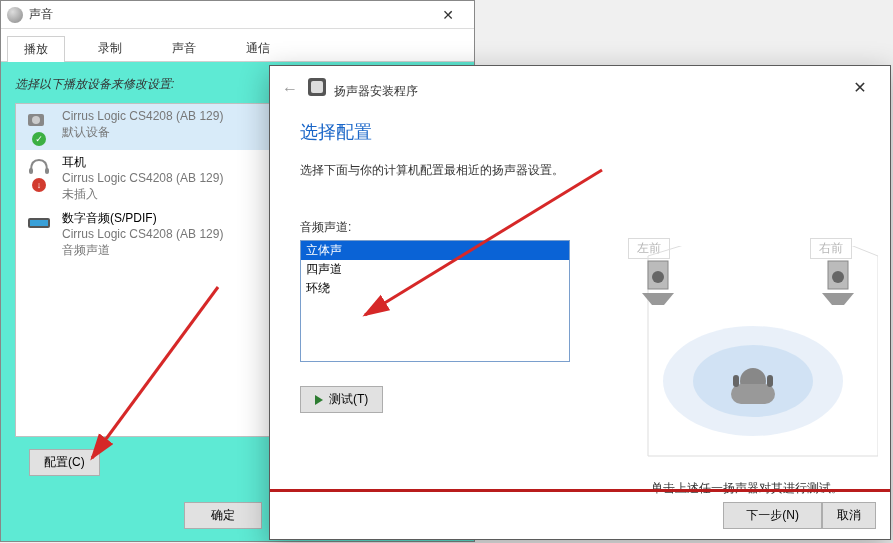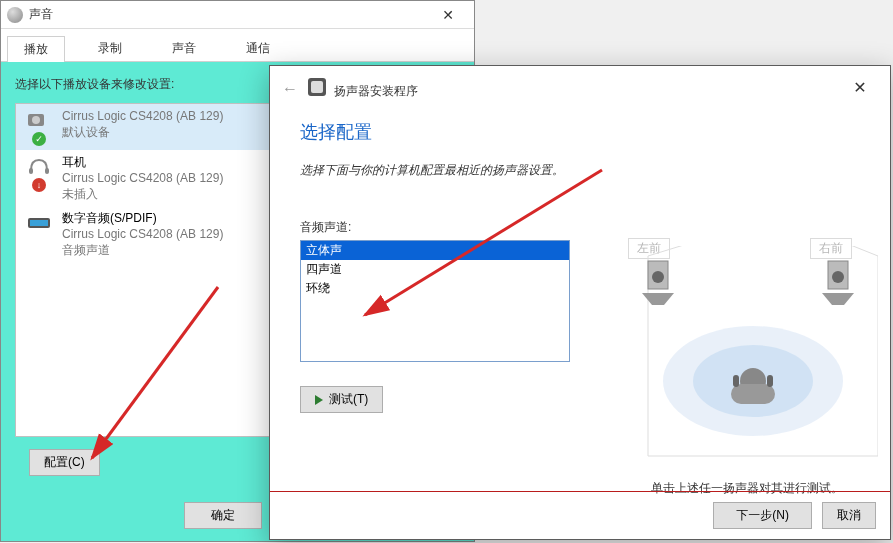--- a/index.html
+++ b/index.html
@@ -12,21 +12,21 @@
   .titlebar { height: 28px; display: flex; align-items: center; padding: 0 6px; background: #fff; border-bottom: 1px solid #dcdcdc; }
   .titlebar .tb-icon { width: 16px; height: 16px; background: radial-gradient(circle at 35% 30%, #ddd, #888); border-radius: 50%; margin-right: 6px; }
   .titlebar .tb-title { font-size: 12px; color: #333; flex: 1; }
   .titlebar .tb-close { width: 40px; text-align: center; font-size: 14px; color: #333; cursor: pointer; }
 
   .tabs { display: flex; padding: 6px 6px 0 6px; gap: 16px; border-bottom: 1px solid #d0d0d0; background: #fff; }
   .tab { padding: 4px 16px; font-size: 12px; color: #333; border: 1px solid transparent; border-bottom: none; cursor: pointer; }
   .tab.active { border-color: #d0d0d0; background: #fff; position: relative; top: 1px; }
 
   .content { padding: 14px 14px 10px; }
-  .hint { font-size: 12px; color: #333; margin-bottom: 10px; }
+  .hint { font-size: 12px; color: #333; margin-bottom: 10px; font-style: italic; }
 
   .device-list { border: 1px solid #c0c0c0; background: #fff; height: 334px; overflow: hidden; }
   .device { display: flex; padding: 4px 6px; gap: 6px; }
   .device.selected { background: #d8ebf9; }
   .device .dicon { width: 34px; display: flex; flex-direction: column; align-items: center; justify-content: flex-start; padding-top: 2px; gap: 2px; }
   .status-dot { width: 14px; height: 14px; border-radius: 50%; display: flex; align-items: center; justify-content: center; font-size: 9px; color: #fff; }
   .dot-green { background: #3cb043; }
   .dot-red { background: #d23b2f; }
   .device .dtext { font-size: 12px; line-height: 16px; }
   .device .dtext .dname { color: #000; }
@@ -48,38 +48,38 @@
   .sd-top { height: 42px; display: flex; align-items: center; padding: 0 12px; }
   .sd-back { color: #999; font-size: 16px; cursor: default; margin-right: 10px; }
   .sd-ico { width: 18px; height: 18px; background: #555; border-radius: 3px; margin-right: 8px; position: relative; }
   .sd-ico::after { content:""; position:absolute; inset:3px; background:#ddd; border-radius:2px; }
   .sd-title { font-size: 12px; color: #333; flex: 1; margin-top: 8px; }
   .sd-close { width: 36px; text-align: center; font-size: 16px; color: #333; cursor: pointer; }
 
   .sd-body { display: flex; padding: 0 30px 10px; gap: 28px; }
   .sd-left { width: 290px; }
   .sd-h1 { color: #1a66c8; font-size: 18px; margin: 12px 0 18px; font-weight: normal; }
-  .sd-p { font-size: 12px; color: #333; margin-bottom: 40px; font-style: italic; }
+  .sd-p { font-size: 12px; color: #333; margin-bottom: 40px; }
   .sd-label { font-size: 12px; color: #333; margin-bottom: 4px; }
 
   .listbox { border: 1px solid #7a9fcd; width: 270px; height: 122px; font-size: 12px; background: #fff; }
   .listbox .opt { padding: 1px 5px; cursor: pointer; }
   .listbox .opt.selected { background: #0a63d6; color: #fff; }
 
   .test-btn { margin-top: 24px; display: inline-flex; align-items: center; gap: 6px; padding: 4px 14px; }
   .test-btn .tri { width: 0; height: 0; border-style: solid; border-width: 5px 0 5px 8px; border-color: transparent transparent transparent #2e7d32; }
 
   .sd-right { flex: 1; position: relative; }
   .spk-label { position: absolute; font-size: 12px; color: #999; border: 1px solid #ccc; padding: 1px 8px; background: #fff; opacity:.7;}
   .spk-l { left: 10px; top: 130px; }
   .spk-r { left: 192px; top: 130px; }
   .room-svg { position: absolute; left: 0; top: 138px; }
   .sd-right-hint { position: absolute; left: 0; top: 372px; width: 258px; text-align:center; font-size: 12px; color: #333; }
 
-  .sd-footer { position: absolute; bottom: 0; left: 0; right: 0; border-top: 1px solid #b91c1c; padding: 10px 14px; display: flex; justify-content: flex-end; gap: 10px; }
+  .sd-footer { position: absolute; bottom: 0; left: 0; right: 0; border-top: 3px solid #b91c1c; padding: 10px 14px; display: flex; justify-content: flex-end; }
 
   
   .arrow-svg { position:absolute; left:0; top:0; pointer-events:none; }
 
 </style>
 </head>
 <body>
 
 <div class="sound-dialog">
   <div class="titlebar">

